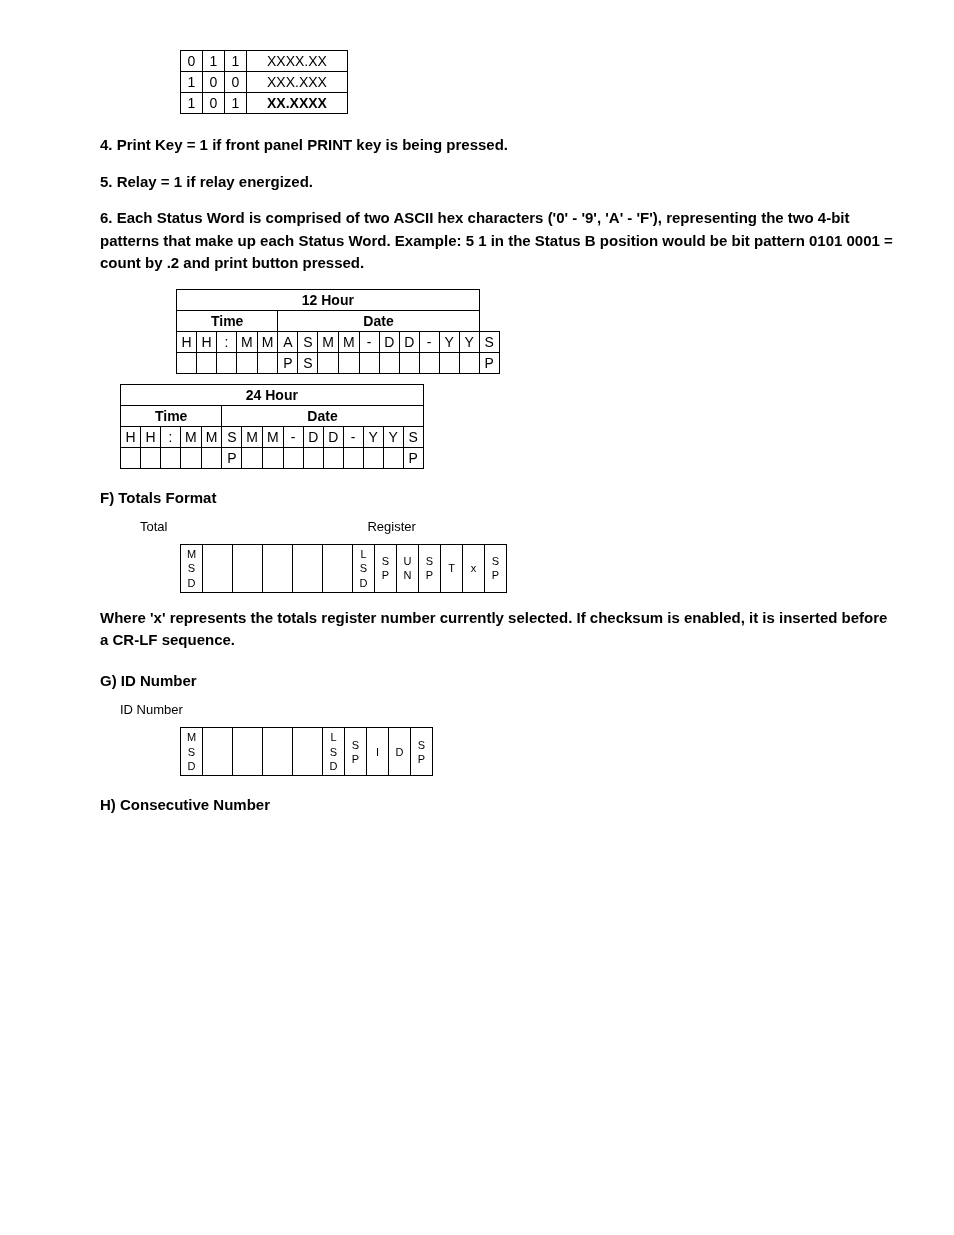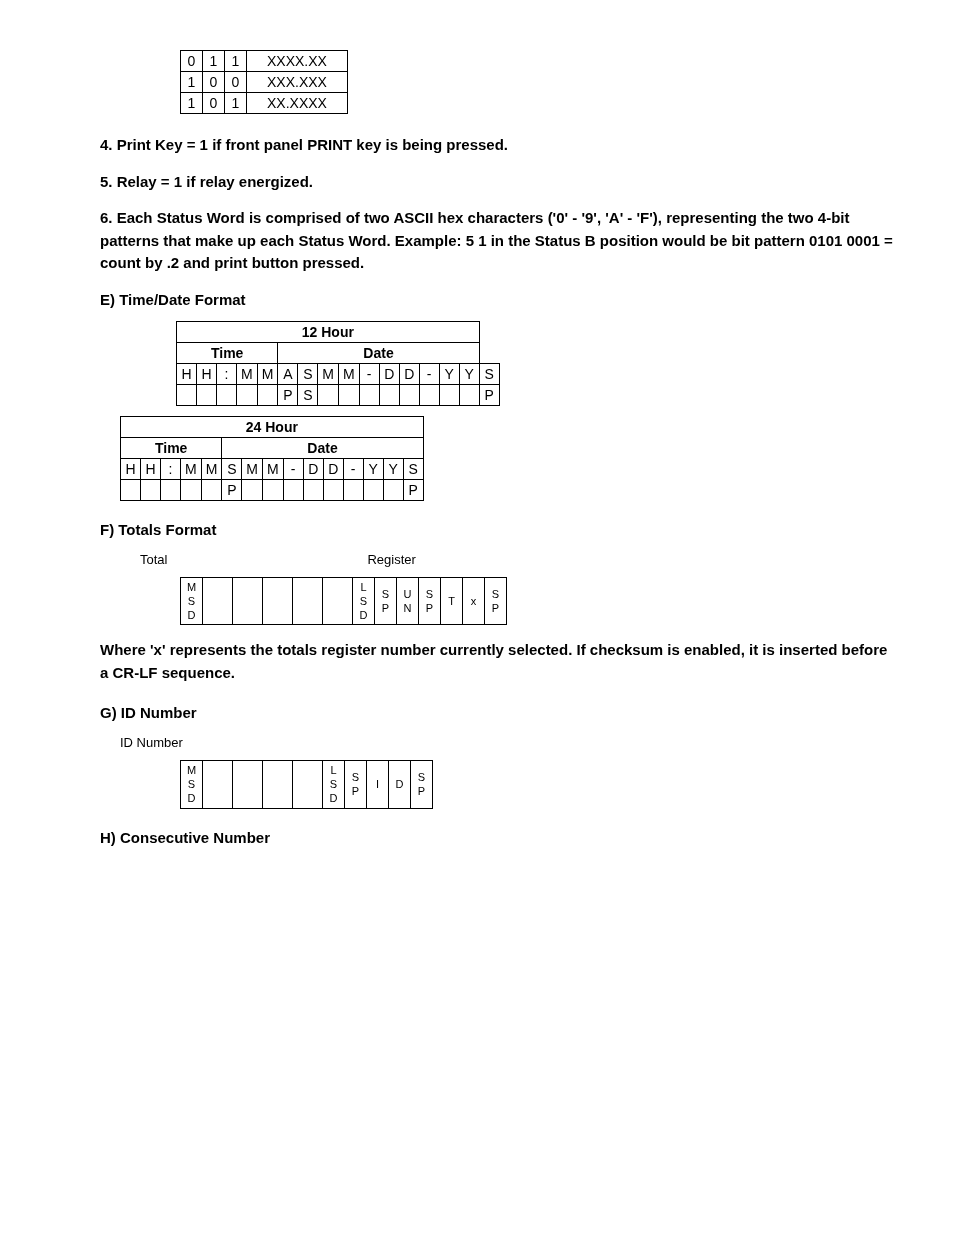--- a/index.html
+++ b/index.html
@@ -95,33 +95,32 @@
     <tr>
       <td>1</td>
       <td>0</td>
       <td>0</td>
       <td style="padding:2px 20px;margin-left:19px;">XXX.XXX</td>
     </tr>
     <tr>
       <td>1</td>
       <td>0</td>
       <td>1</td>
-      <td style="padding:2px 20px;">XX.XXXX</td>
+      <td style="padding:2px 20px;font-weight:bold;">XX.XXXX</td>
     </tr>
   </tbody>
 </table>
 
 <p class="bold">4. Print Key = 1 if front panel PRINT key is being pressed.</p>
 
 <p class="bold">5. Relay = 1 if relay energized.</p>
 
 <p class="bold">6. Each Status Word is comprised of two ASCII hex characters ('0' - '9', 'A' - 'F'), representing the two 4-bit patterns that make up each Status Word. Example: 5 1 in the Status B position would be bit pattern 0101 0001 = count by .2 and print button pressed.</p>
 
 <div class="section">
-  <p class="section-heading">E) Time/Date Format</p>
 
   <table class="time-date-table" style="margin-left:116px;">
     <tbody>
 
       <tr>
         <td colspan="15" class="span-header">12 Hour</td>
       </tr>
 
       <tr>
         <td colspan="5" style="border:1px solid #000; font-weight:bold;">Time</td>

